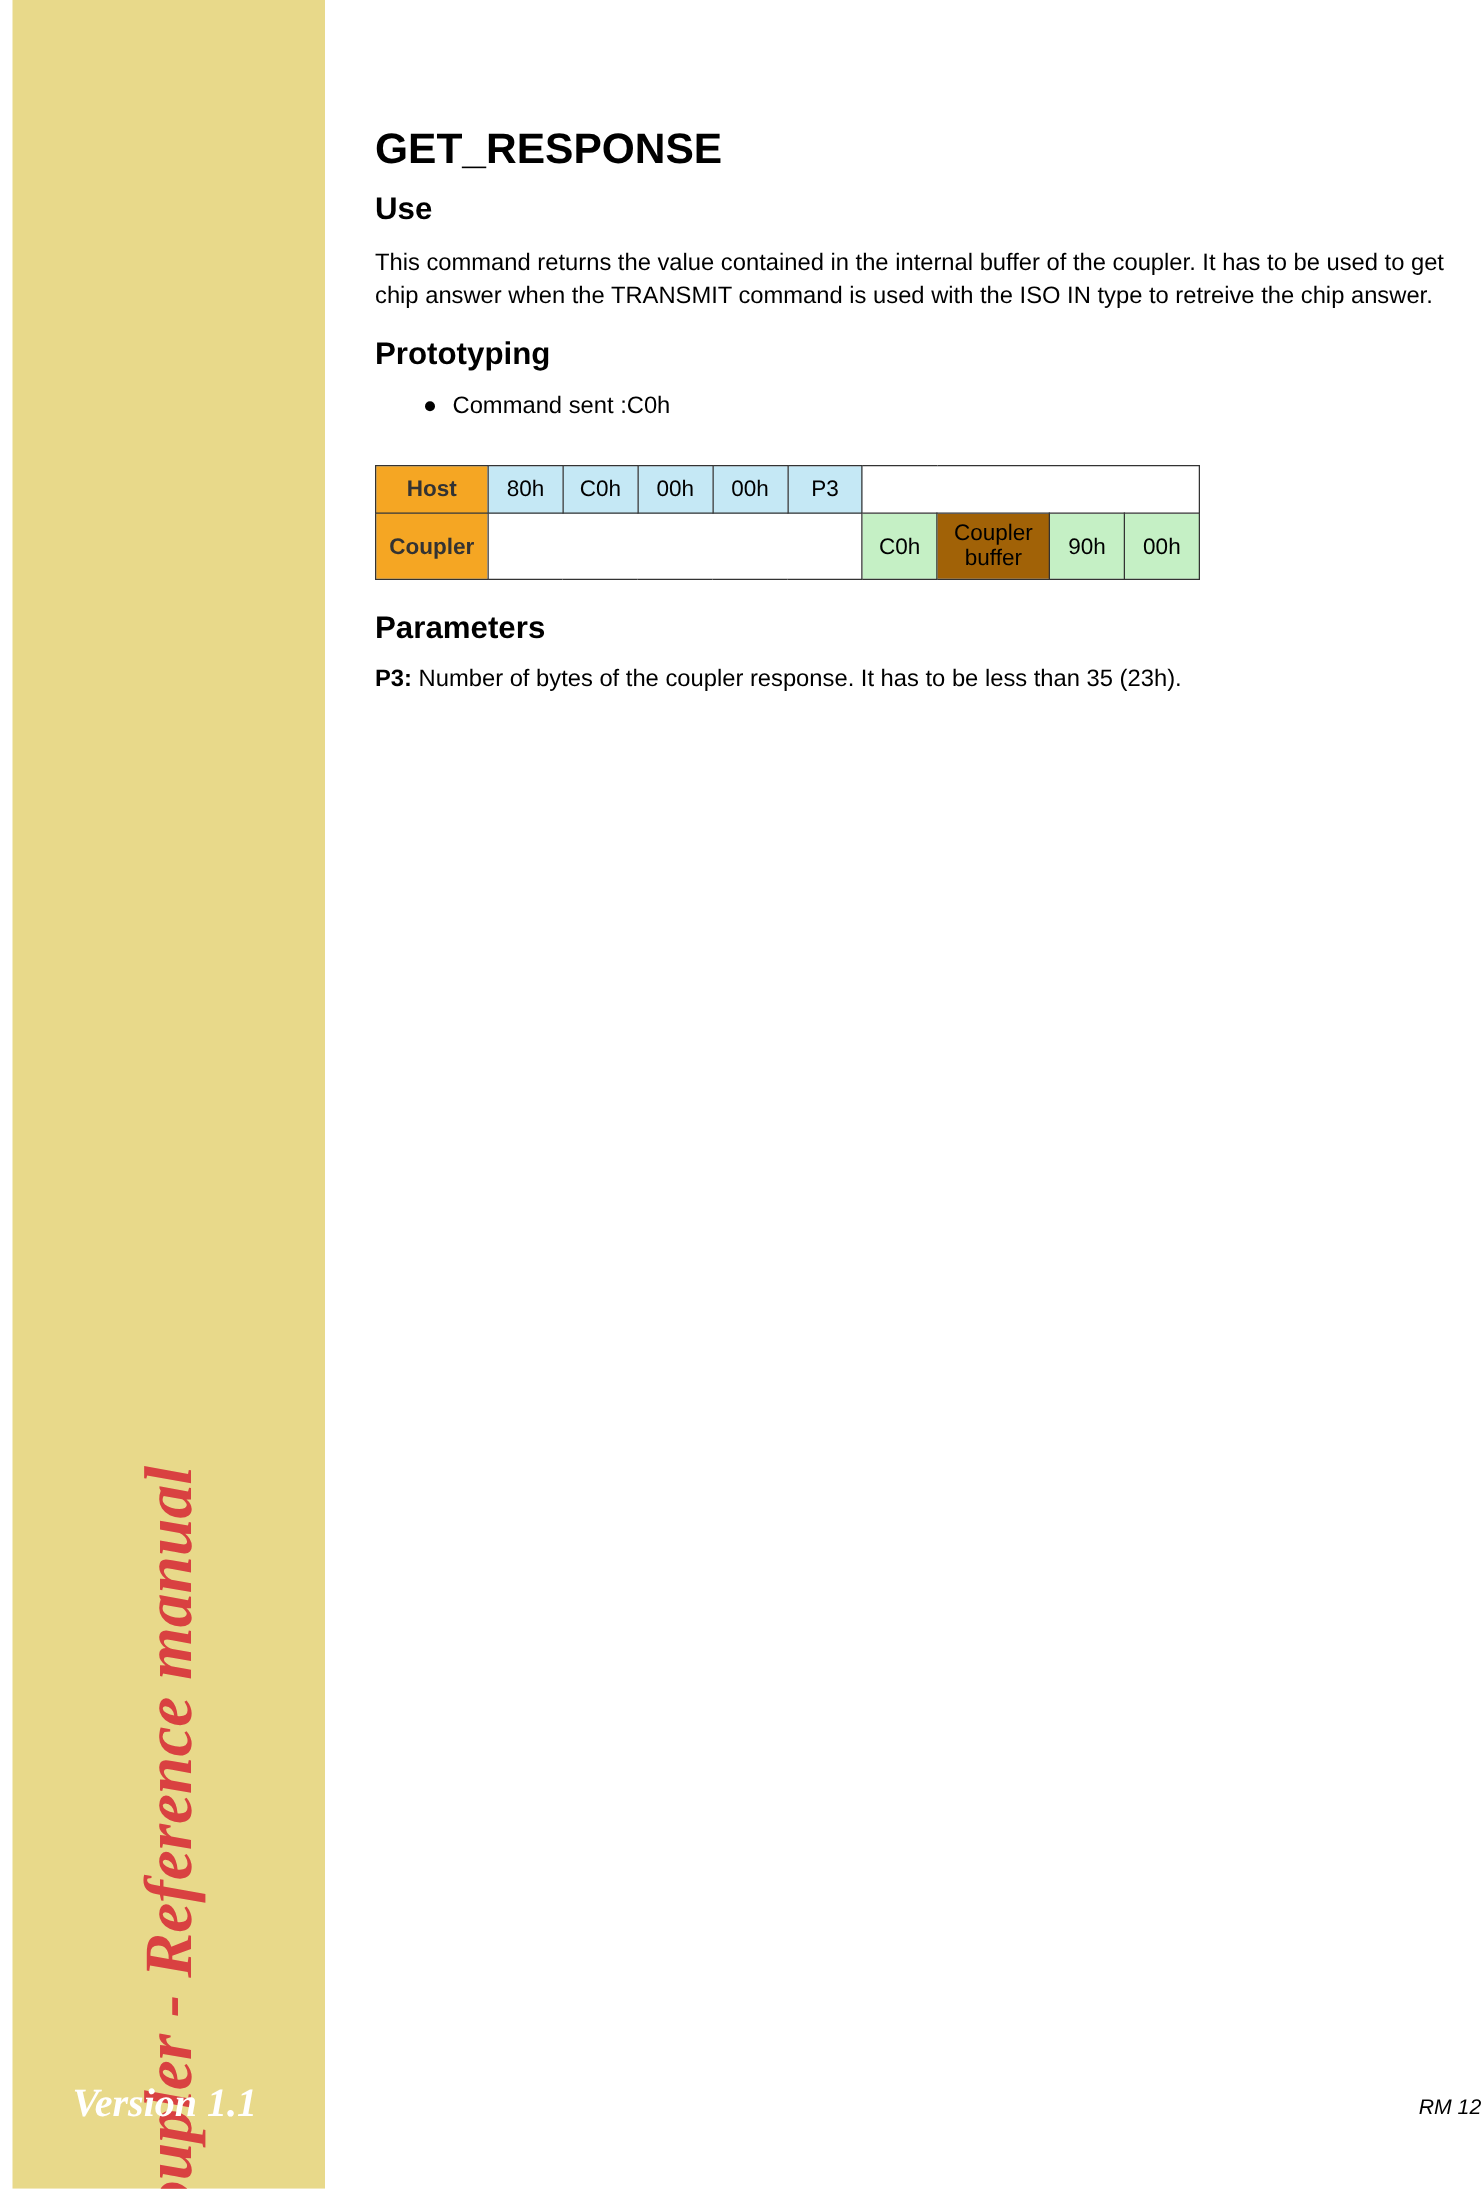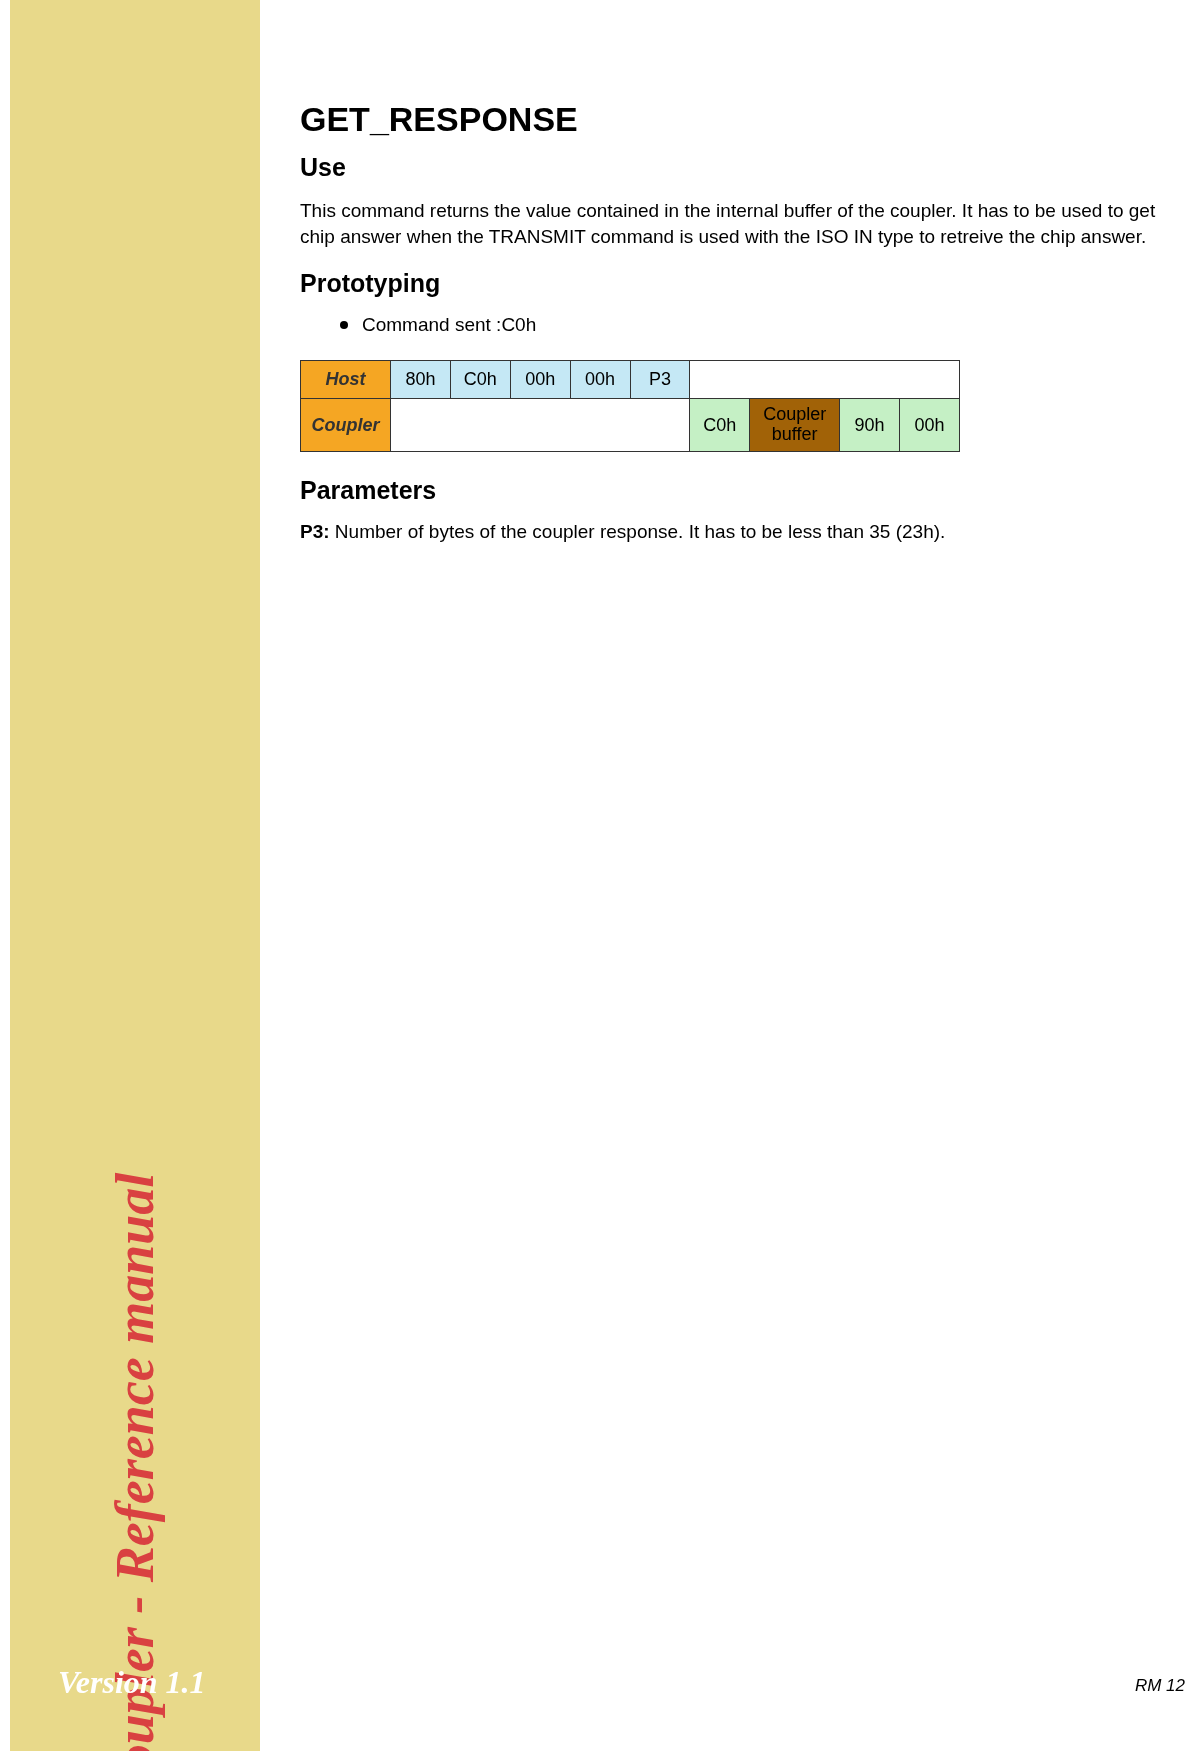--- a/index.html
+++ b/index.html
@@ -64,21 +64,21 @@
       margin-bottom: 16px;
       font-family: Arial, Helvetica, sans-serif;
     }
     .body-text {
       font-size: 19px;
       line-height: 1.35;
       margin-bottom: 20px;
     }
     .bullet-list {
       margin-left: 40px;
-      margin-bottom: 24px;
+      margin-bottom: 36px;
     }
     .bullet-item {
       font-size: 19px;
       margin-bottom: 8px;
       position: relative;
       padding-left: 22px;
     }
     .bullet-item::before {
       content: "";
       position: absolute;
@@ -98,21 +98,20 @@
     .proto-table td {
       border: 1px solid #333;
       padding: 6px 10px;
       text-align: center;
       font-size: 18px;
       height: 38px;
     }
     .label-cell {
       background: #f5a623;
       font-weight: bold;
-      font-style: italic;
       color: #333;
       width: 90px;
     }
     .blue-cell {
       background: #c5e8f5;
       width: 60px;
     }
     .green-cell {
       background: #c5f0c5;
       width: 60px;

